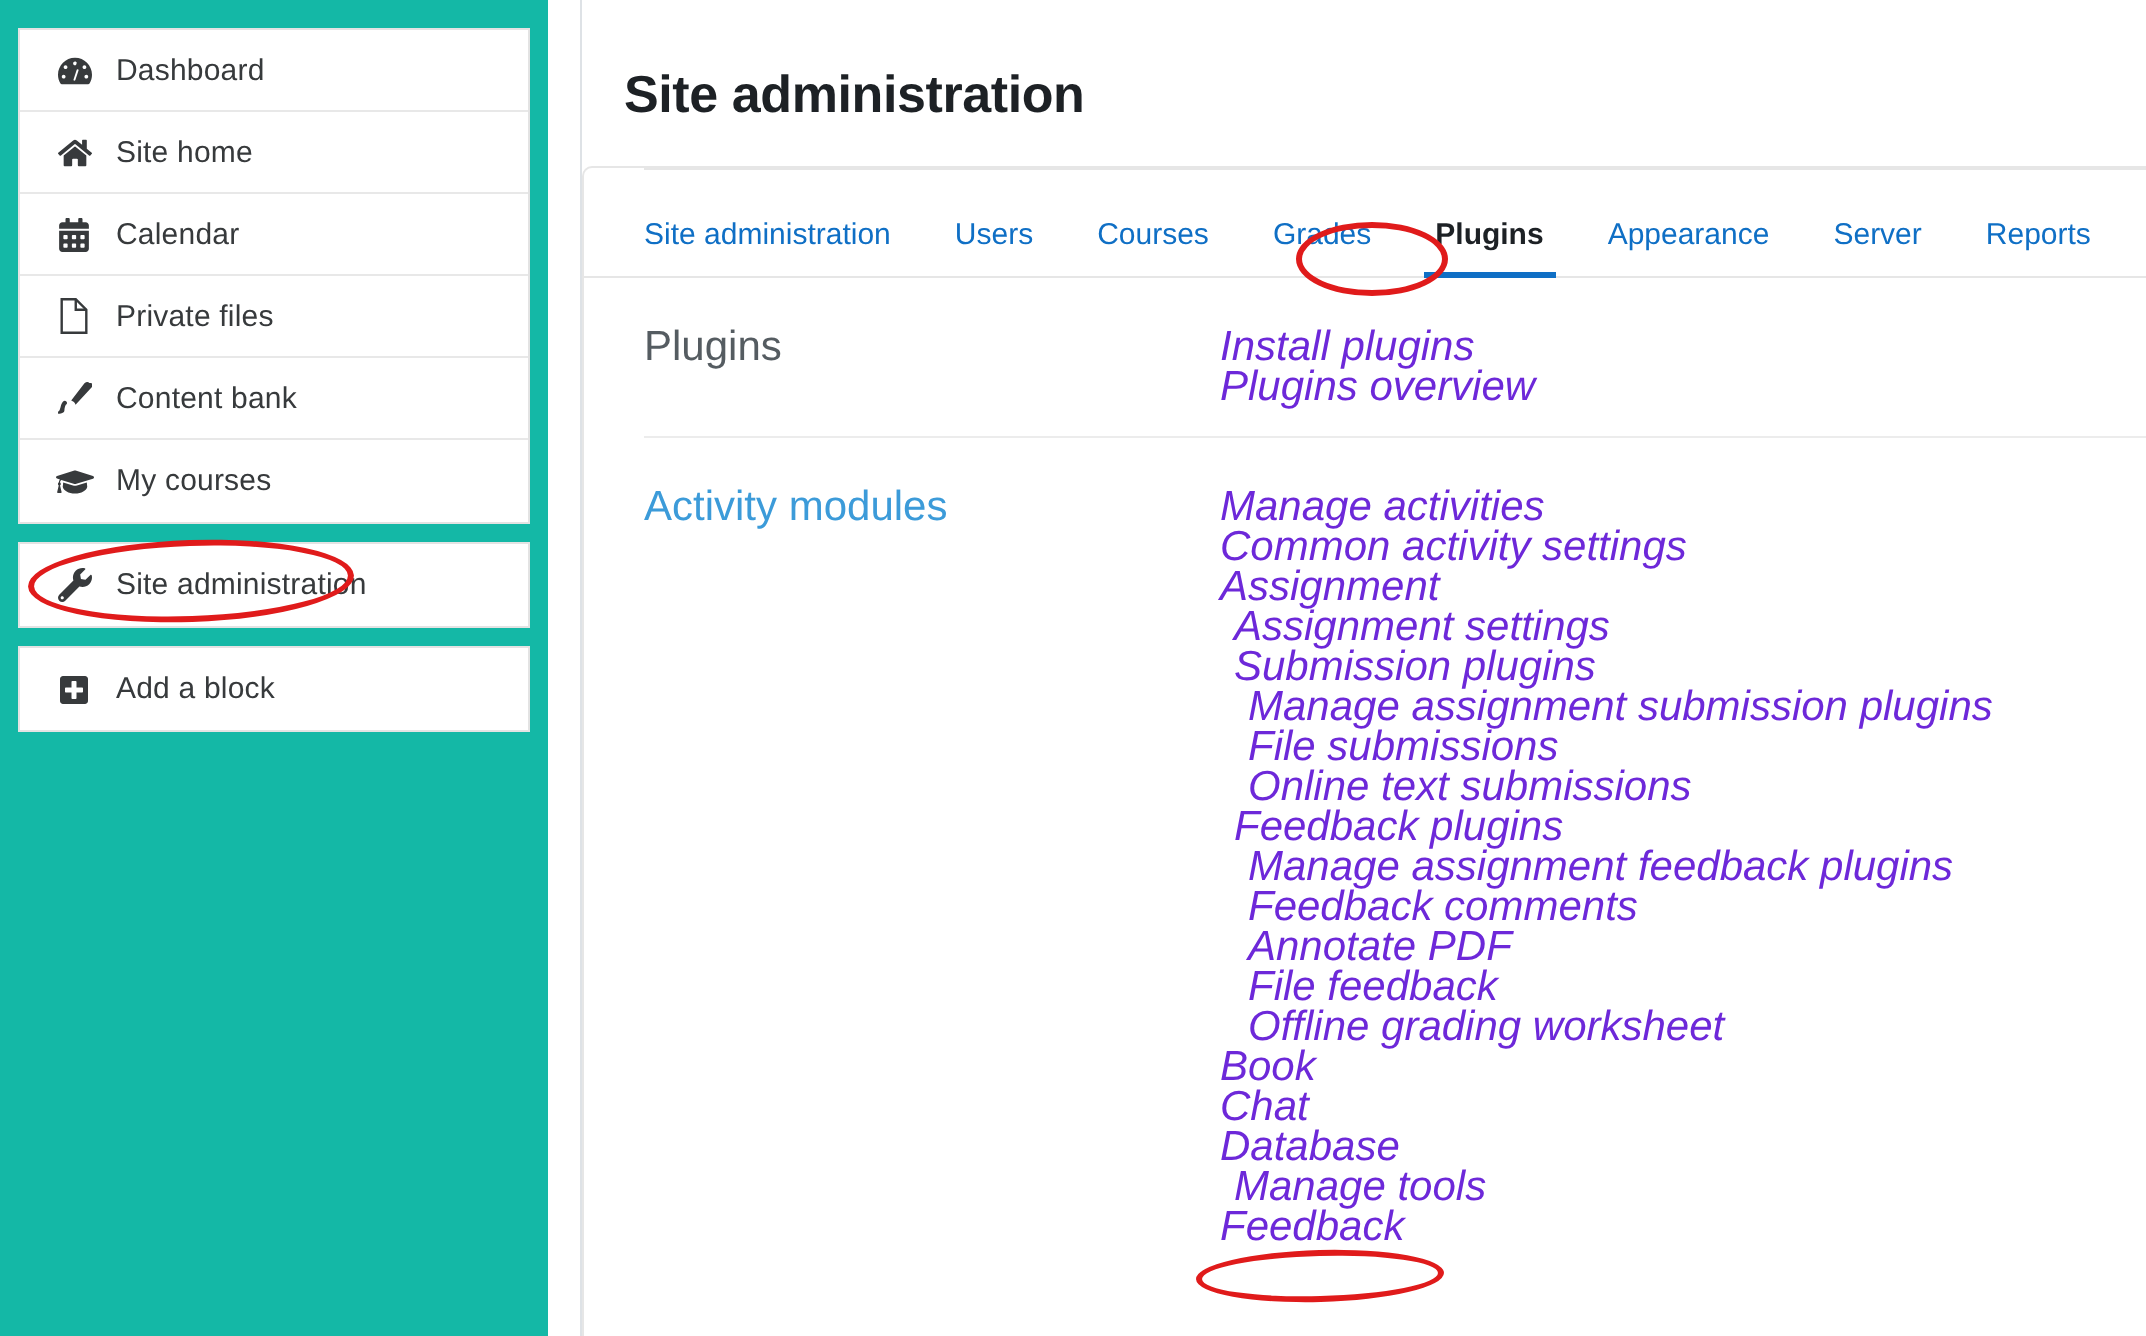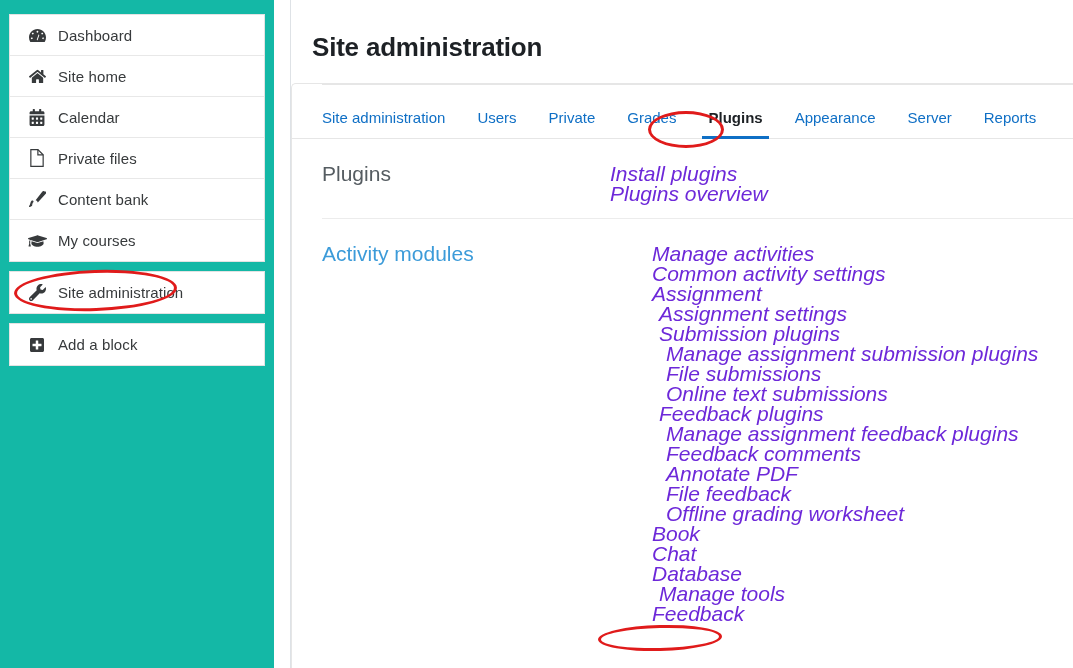--- a/index.html
+++ b/index.html
@@ -149,21 +149,21 @@
     background: #0f6fc5;
   }
 
   
   #sections { padding: 0 0 0 30px; }
   .section {
     display: flex;
     align-items: flex-start;
     padding: 22px 0 14px 0;
   }
-  .section + .section { border-top: 1px solid #ececec; gap: 42px; }
+  .section + .section { border-top: 1px solid #ececec; }
   .section-title {
     width: 288px;
     flex: 0 0 288px;
     font-size: 21px;
     line-height: 1.2;
     font-weight: normal;
     margin: 0;
   }
   .section-title.plain { color: #555c61; }
   .section-title.link { color: #3c9bd9; cursor: pointer; }
@@ -313,21 +313,21 @@
         <div id="tabs-wrap">
           <div id="tabs-top-rule"></div>
           <div id="tabs">
             <div class="tab">
               <span>Site administration</span>
             </div>
             <div class="tab">
               <span>Users</span>
             </div>
             <div class="tab">
-              <span>Private</span>
+              <span>Courses</span>
             </div>
             <div class="tab">
               <span>Grades</span>
             </div>
             <div class="tab active">
               <span>Plugins</span>
             </div>
             <div class="tab">
               <span>Appearance</span>
             </div>

